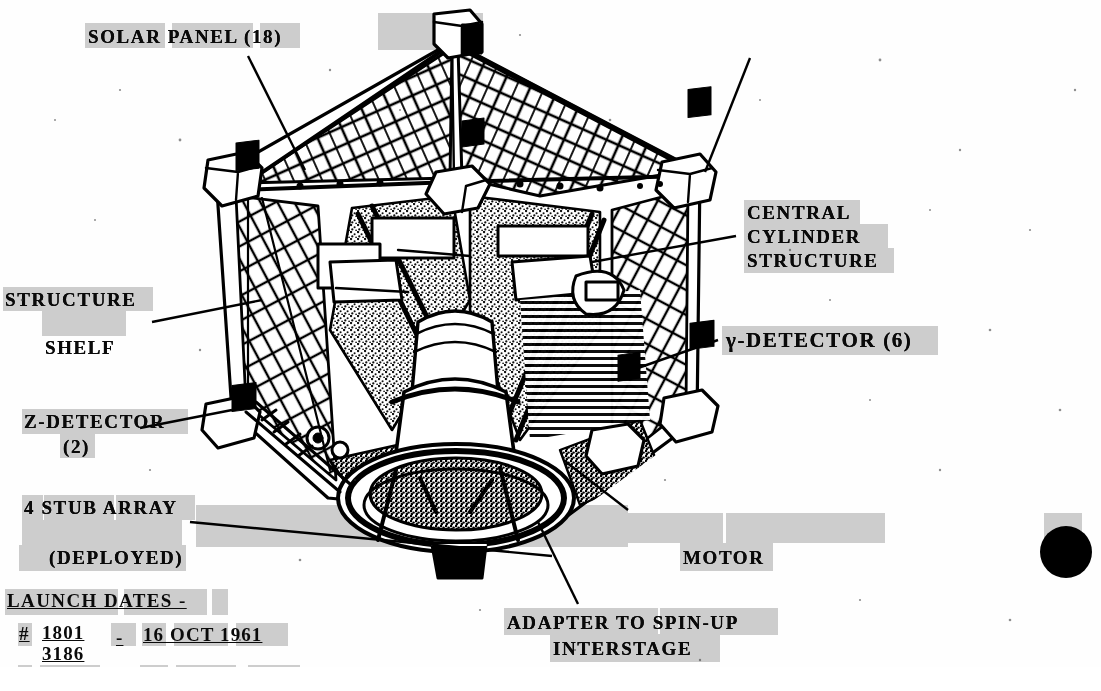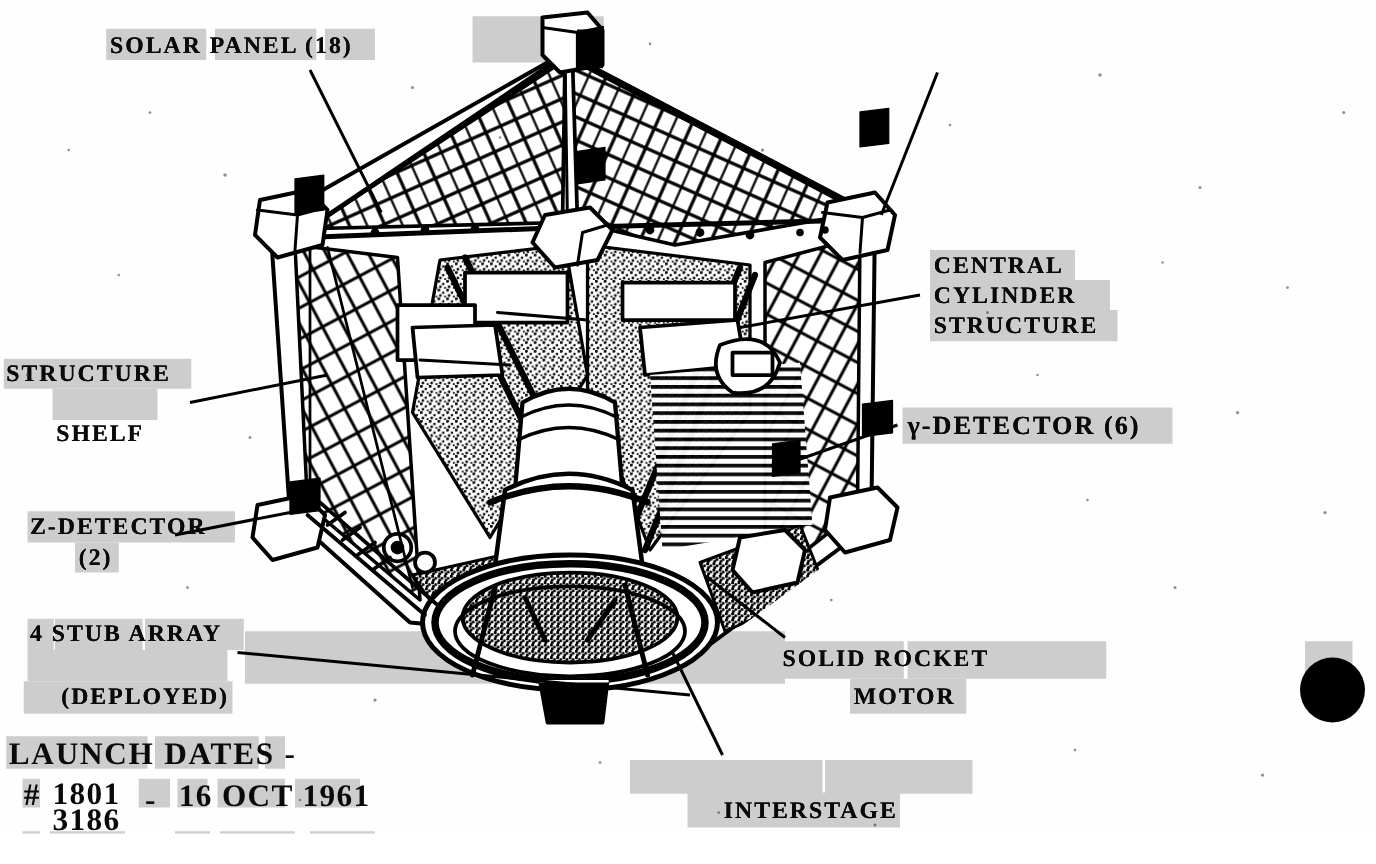--- a/index.html
+++ b/index.html
@@ -21,21 +21,21 @@
     font-family:"Liberation Serif", serif;
     font-weight:700;
     font-size:19px;
     letter-spacing:1.6px;
     line-height:23px;
     white-space:pre;
     text-shadow:0 0 .4px #000;
   }
   
   .ld{position:absolute;z-index:10;font-family:"Liberation Serif",serif;font-weight:700;
-      font-size:25px;letter-spacing:1.1px;color:#0a0a0a;white-space:pre;}
+      font-size:19px;letter-spacing:1.1px;color:#0a0a0a;white-space:pre;text-decoration:underline;}
   
   #art{position:absolute;left:0;top:0;width:1101px;height:691px;z-index:5;}
   #leaders{position:absolute;left:0;top:0;width:1101px;height:691px;z-index:8;}
   .blob{position:absolute;border-radius:50%;background:#000;z-index:12;}
 </style>
 </head>
 <body>
 
 <div id="page">
 
@@ -320,24 +320,24 @@
 
   <div class="lbl" style="left:5px;top:288px;">STRUCTURE</div>
   <div class="lbl" style="left:45px;top:312px;margin-top:24px;">SHELF</div>
 
   <div class="lbl" style="left:24px;top:410px;text-align:center;">Z-DETECTOR</div>
   <div class="lbl" style="left:63px;top:435px;">(2)</div>
 
   <div class="lbl" style="left:24px;top:496px;">4 STUB ARRAY</div>
   <div class="lbl" style="left:21px;top:546px;margin-left:28px;">(DEPLOYED)</div>
 
-  <div class="lbl" style="left:626px;top:516px;">SOLID ROCKET</div>
   <div class="lbl" style="left:683px;top:546px;">MOTOR</div>
 
-  <div class="lbl" style="left:553px;top:637px;margin-left:26px;">INTERSTAGE</div>
+  <div class="lbl" style="left:507px;top:611px;">ADAPTER TO SPIN-UP</div>
+  <div class="lbl" style="left:553px;top:637px;">INTERSTAGE</div>
 
   <div class="ld" style="left:7px;top:590px;letter-spacing:1.4px;">LAUNCH DATES -</div>
 
   <div class="ld" style="left:19px;top:623px;">#</div>
   <div class="ld" style="left:42px;top:622px;">1801</div>
   <div class="ld" style="left:42px;top:643px;">3186</div>
   <div class="ld" style="left:116px;top:627px;">-</div>
   <div class="ld" style="left:143px;top:624px;">16 OCT 1961</div>
 
   <div class="ld" style="left:19px;top:665px;">#</div>

